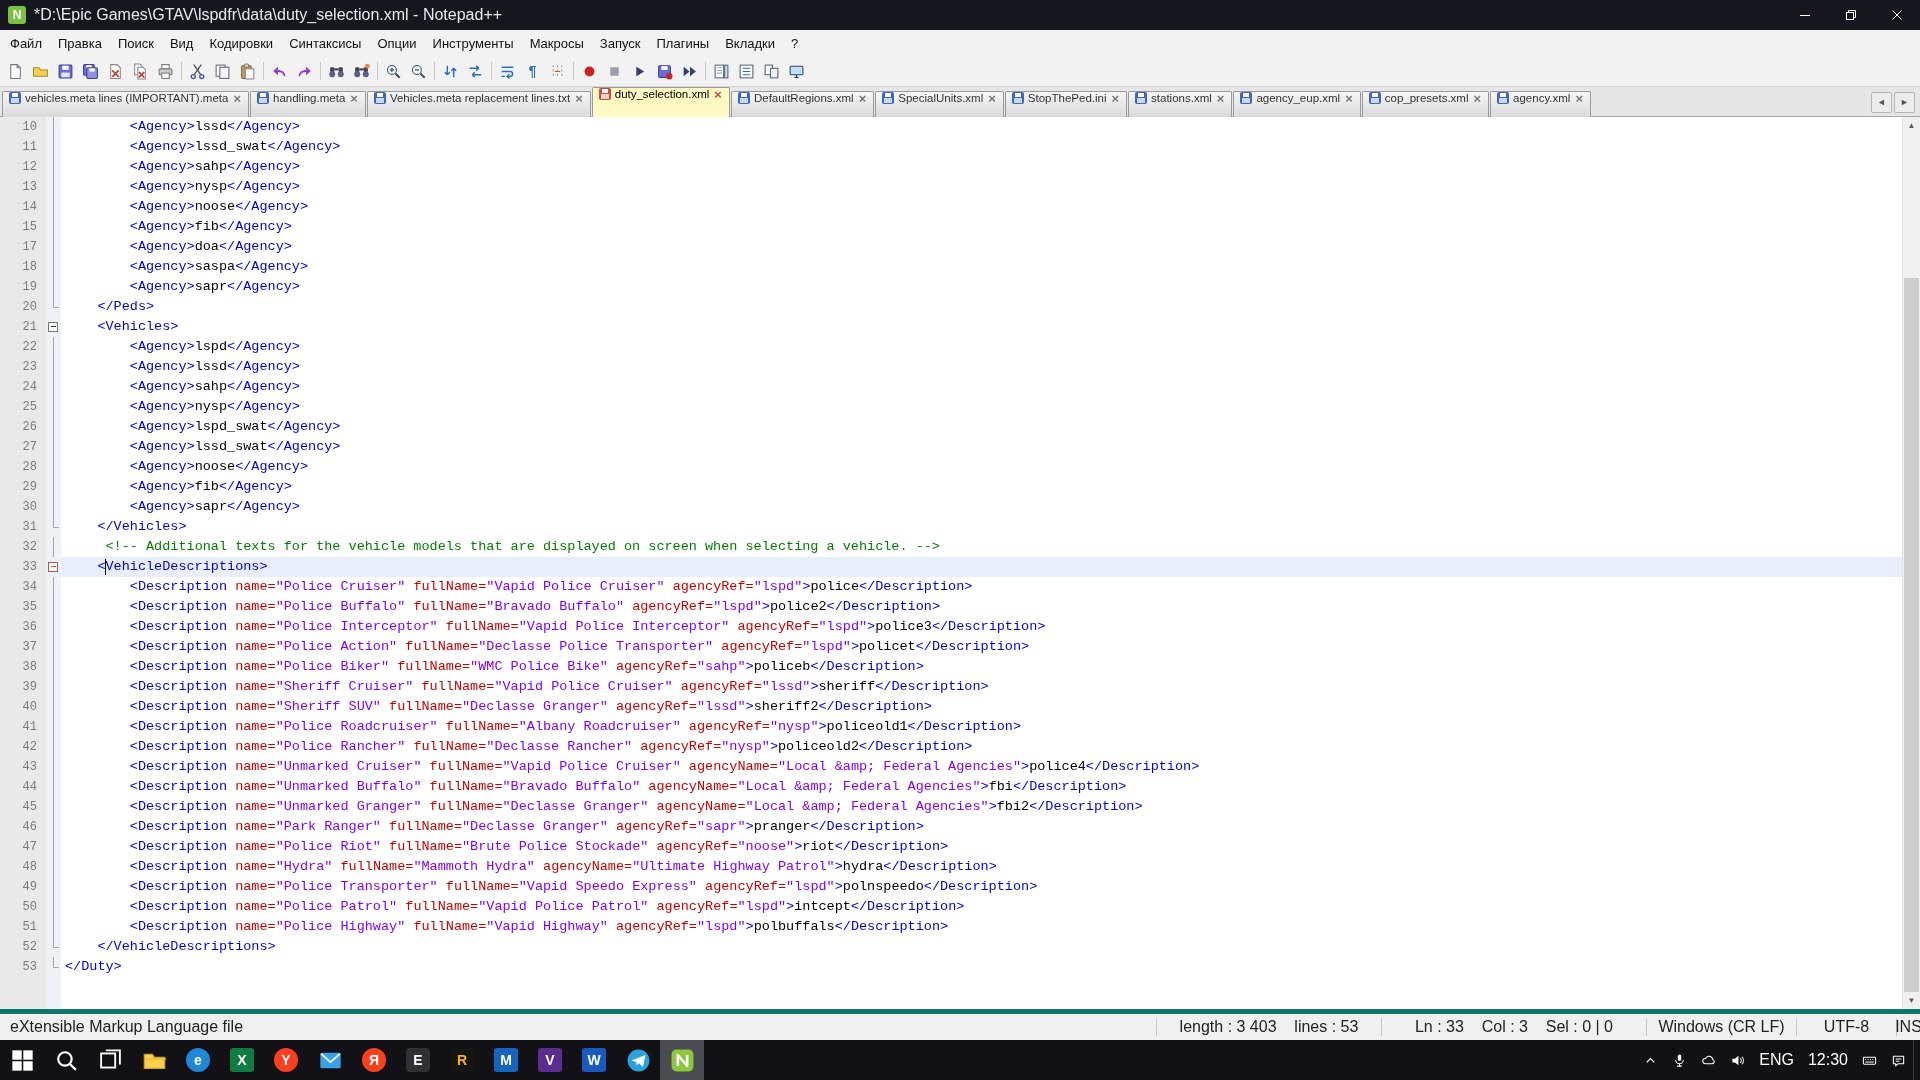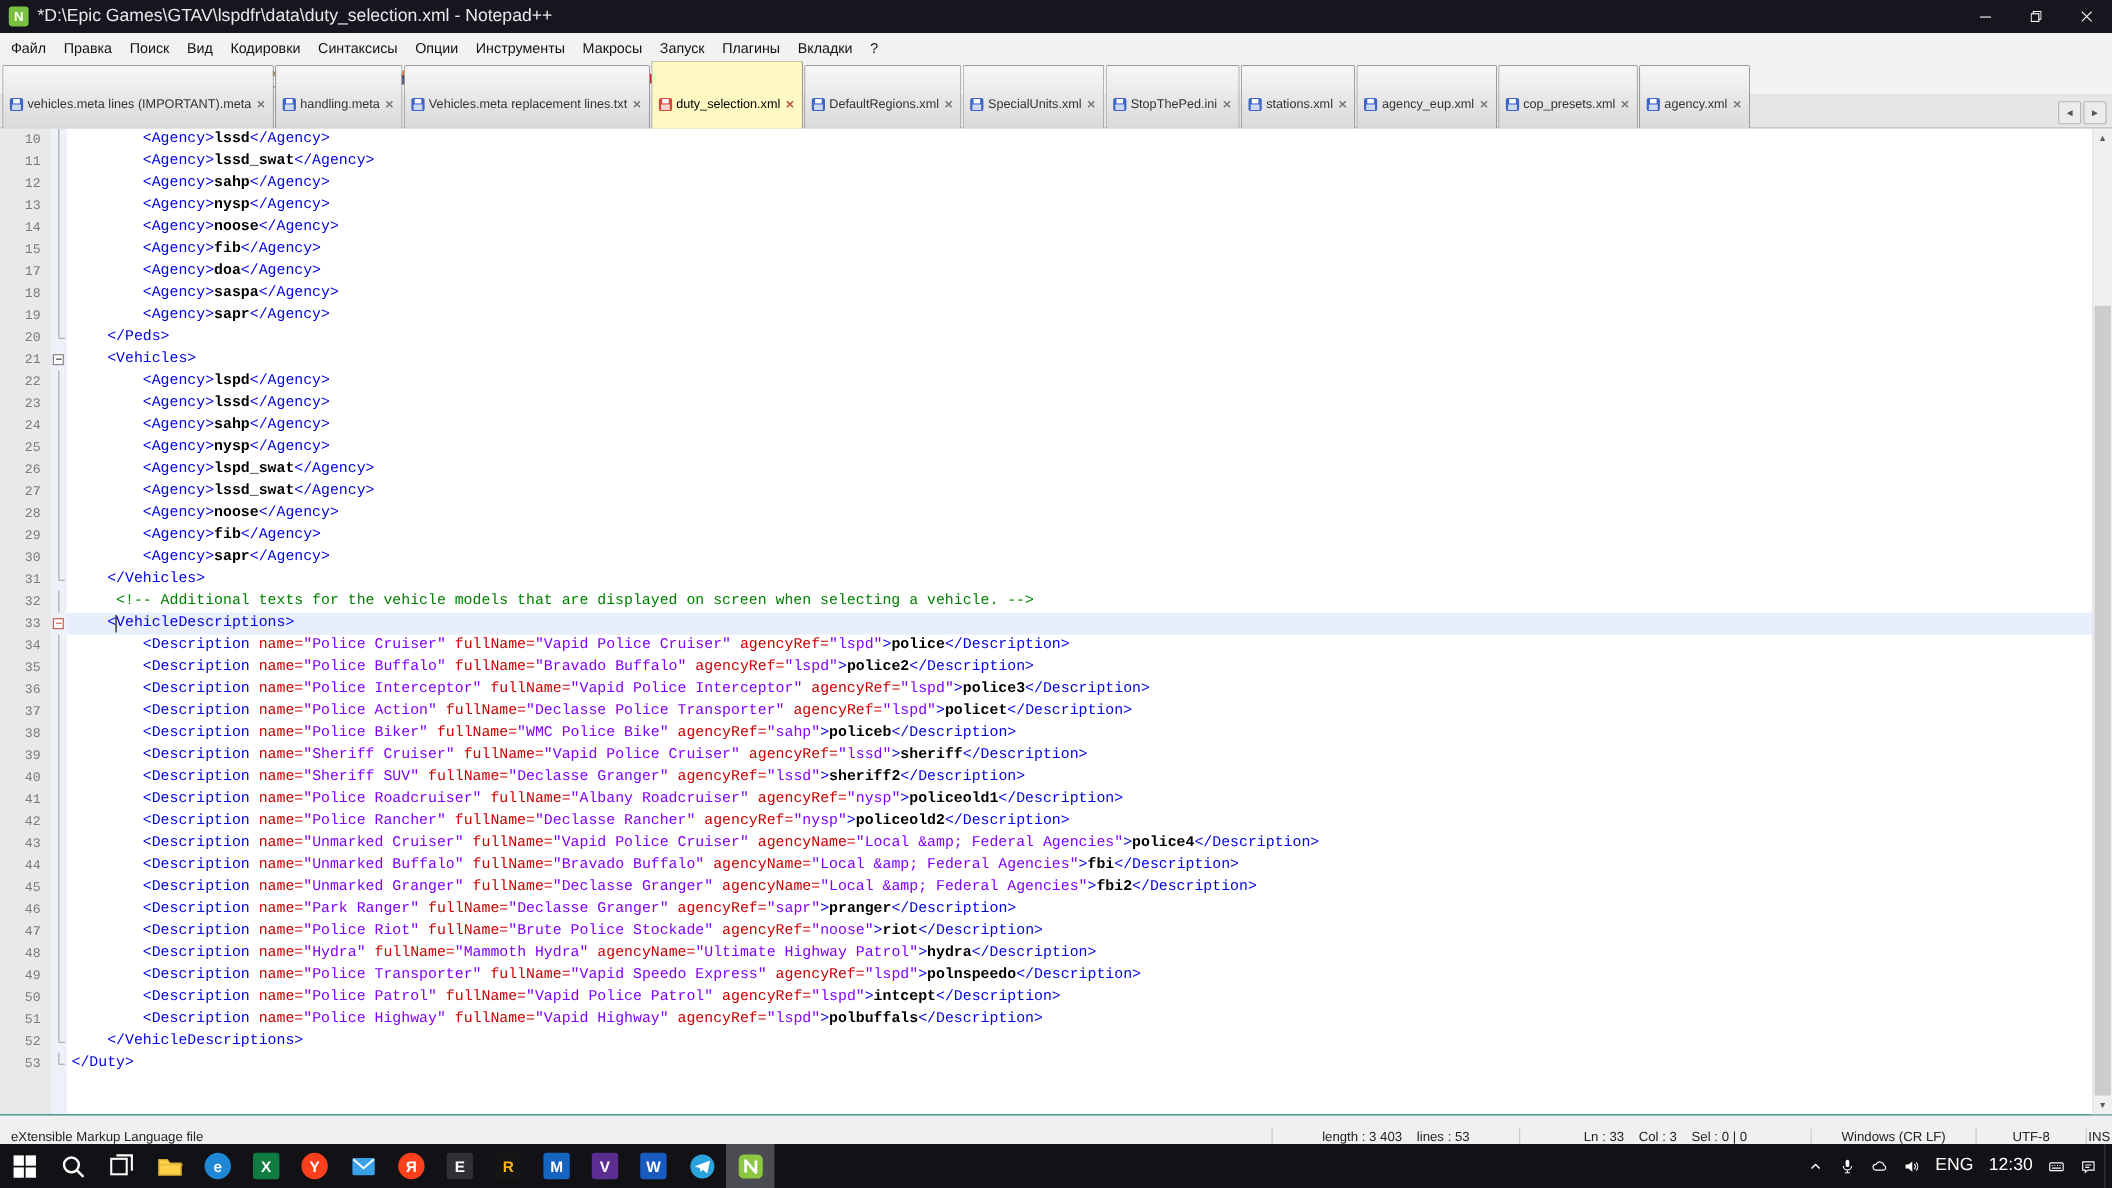--- a/index.html
+++ b/index.html
@@ -20,21 +20,21 @@
 
   
   .toolbar{height:30px;background:#f2f2f2;border-bottom:1px solid #d6d6d6;display:flex;align-items:center;padding-left:3px;flex:0 0 auto}
   .tool-btn{width:25px;height:25px;display:flex;align-items:center;justify-content:center;border-radius:2px}
   .tool-btn svg{width:17px;height:17px}
   .tool-sep{width:1px;height:18px;background:#c9c9c9;margin:0 3px}
 
   
   .tabbar{height:30px;background:#e6e6e6;display:flex;align-items:flex-end;flex:0 0 auto;box-shadow:inset 0 -1px 0 #a8a8a8}
   .tabs{display:flex;align-items:flex-end;overflow:hidden;flex:1;padding-left:2px}
-  .tab{height:25px;display:flex;align-items:flex-end;gap:4px;padding:16px 6px;margin-right:1px;background:linear-gradient(#f7f7f7,#d9d9d9);border:1px solid #9a9a9a;border-bottom:none;border-radius:2px 2px 0 0;font-size:11.5px;color:#333;white-space:nowrap;flex:0 0 auto}
+  .tab{height:25px;display:flex;align-items:flex-start;gap:4px;padding:0 6px;margin-right:1px;background:linear-gradient(#f7f7f7,#d9d9d9);border:1px solid #9a9a9a;border-bottom:none;border-radius:2px 2px 0 0;font-size:11.5px;color:#333;white-space:nowrap;flex:0 0 auto}
   .tab.active{height:29px;background:#fef9c3;color:#000;position:relative;z-index:2}
   .floppy{width:12px;height:12px;border-radius:2px;position:relative;background:#3f64c8;flex:0 0 auto}
   .floppy::before{content:"";position:absolute;left:3px;top:1px;right:3px;height:4px;background:#fff}
   .floppy::after{content:"";position:absolute;left:2px;bottom:1px;right:2px;height:5px;background:#cdd8f5}
   .floppy.red{background:#cf4a3c}
   .floppy.red::after{background:#f5d3cd}
   .tab-close{font-size:13px;line-height:1;color:#777;font-weight:bold;padding:0 1px}
   .tab.active .tab-close{color:#b3503c}
   .tab-scroll{display:flex;align-items:center;gap:2px;padding:0 5px;height:100%}
   .tab-scroll-btn{width:19px;height:19px;background:#ececec;border:1px solid #b5b5b5;border-radius:2px;display:flex;align-items:center;justify-content:center;font-size:9px;color:#555}
@@ -43,39 +43,39 @@
   .editor-area{flex:1;display:flex;min-height:0;background:#fff}
   .editor-lines{flex:1;overflow:hidden;font-family:"Liberation Mono","DejaVu Sans Mono",monospace;font-size:13.5px;line-height:20px;background:linear-gradient(90deg,#e9e9e9 0 46px,#edf2f8 46px 61px,#ffffff 61px)}
   .line{display:flex;height:20px;position:relative}
   .lnum{flex:0 0 46px;text-align:right;padding-right:9px;color:#7c7c7c;font-size:12px;line-height:20px;box-sizing:border-box}
   .fold{flex:0 0 15px;position:relative}
   .code{flex:1;white-space:pre;padding-left:4px}
   .line.cur .code{background:var(--c-current_line,#e8eefb)}
   .tag{color:var(--c-tag,#0000e0)}
   .attr{color:var(--c-attribute,#c80000)}
   .val{color:var(--c-value,#8000ff)}
-  .txt{color:#000;font-weight:bold}
+  .txt{color:#000;font-weight:normal}
   .com{color:var(--c-comment,#008000)}
   .fold-v::before{content:"";position:absolute;left:7px;top:0;height:100%;width:1px;background:#a5a5a5}
   .fold-end::before{content:"";position:absolute;left:7px;top:0;height:10px;width:1px;background:#a5a5a5}
   .fold-end::after{content:"";position:absolute;left:7px;top:10px;width:6px;height:1px;background:#a5a5a5}
   .fold-box::before{content:"";position:absolute;left:2px;top:4.5px;width:10px;height:10px;background:#fff;border:1px solid #777;box-sizing:border-box}
   .fold-box::after{content:"";position:absolute;left:4.5px;top:9px;width:5px;height:1px;background:#333}
   .fold-box.active::before{border-color:#c05048}
   .fold-box.active::after{background:#c05048}
   .caret{position:absolute;left:105px;top:2px;width:1px;height:16px;background:#000}
 
   
   .vscroll{flex:0 0 17px;background:#f0f0f0;border-left:1px solid #e2e2e2;position:relative}
   .vs-arrow{position:absolute;left:0;width:17px;height:17px;display:flex;align-items:center;justify-content:center;font-size:8px;color:#5a5a5a}
   .vs-up{top:0}.vs-down{bottom:0}
   .vs-thumb{position:absolute;left:1px;right:1px;top:18%;bottom:17px;background:#cdcdcd;border-radius:1px}
 
   
-  .statusbar{height:26px;flex:0 0 auto;background:#f0f0f0;border-top:1px solid #0f766e;display:flex;align-items:flex-end;font-size:12px;color:#222}
+  .statusbar{height:26px;flex:0 0 auto;background:#f0f0f0;border-top:5px solid #0f766e;display:flex;align-items:center;font-size:16px;color:#222}
   .sb{display:flex;align-items:center;justify-content:center;padding:0 10px;border-left:1px solid #c8c8c8;white-space:pre;box-sizing:border-box}
   .sb:first-child{border-left:none;flex:1;justify-content:flex-start}
   .sb-length{width:225px}.sb-cursor{width:265px}.sb-eol{width:150px}.sb-enc{width:100px}.sb-ins{width:24px}
 
   
   .taskbar{height:40px;background:var(--c-taskbar_bg,#121216);display:flex;align-items:stretch;color:#fff}
   .tb-apps{display:flex}
   .tb-slot{width:44px;display:flex;align-items:center;justify-content:center}
   .tb-slot svg{width:25px;height:25px}
   .tb-slot .tile{width:24px;height:24px;border-radius:3px;display:flex;align-items:center;justify-content:center;font-size:14px;font-weight:bold;color:#fff}

